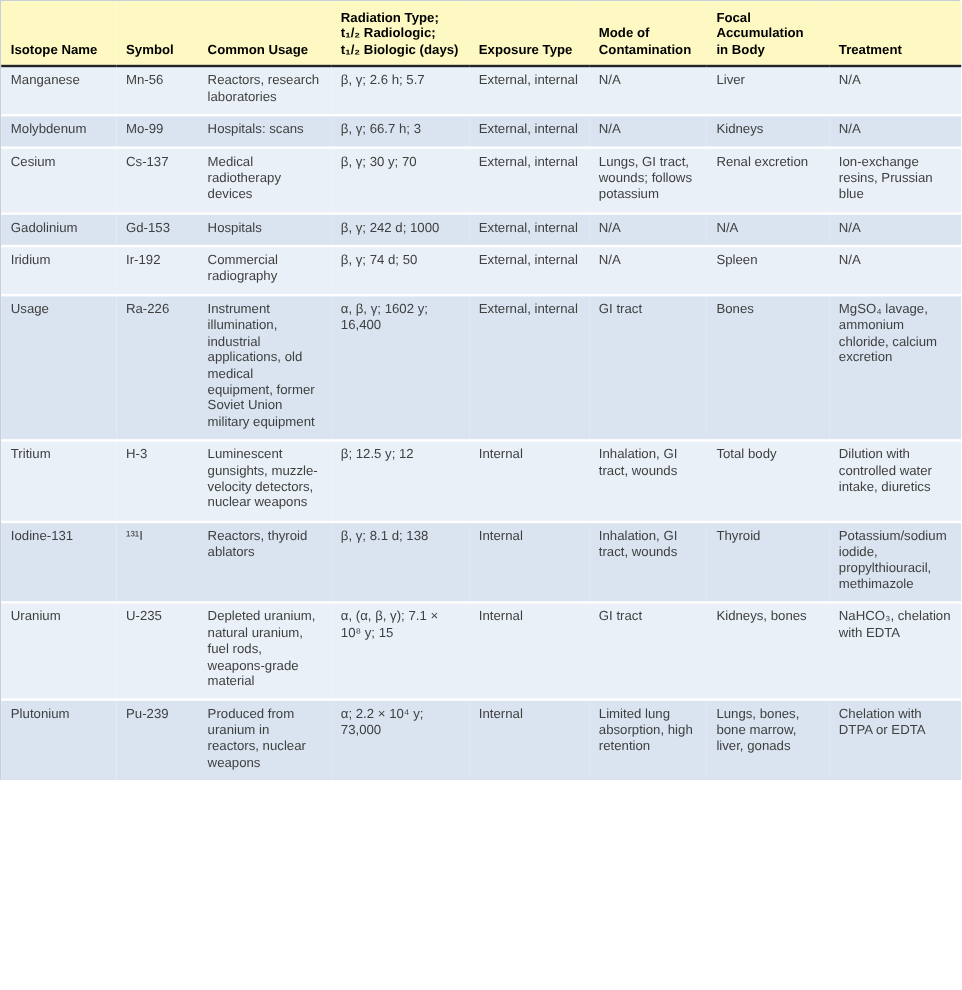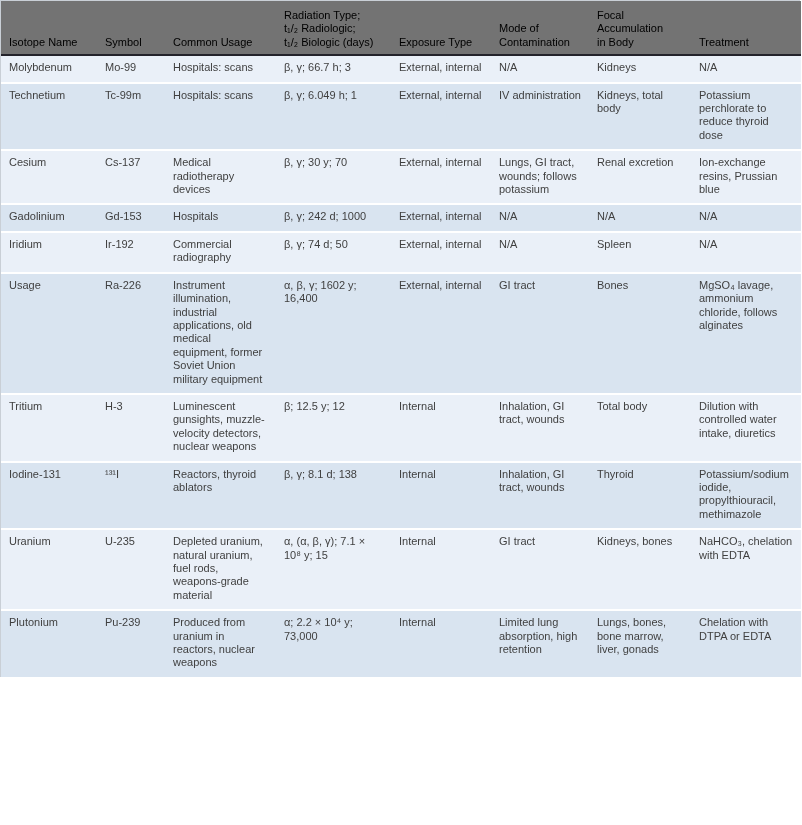--- a/index.html
+++ b/index.html
@@ -26,24 +26,24 @@
   }
   col.c0 { width: 96px; }
   col.c1 { width: 68px; }
   col.c2 { width: 111px; }
   col.c3 { width: 115px; }
   col.c4 { width: 100px; }
   col.c5 { width: 98px; }
   col.c6 { width: 102px; }
   col.c7 { width: 110px; }
   thead th {
-    background: #737373;
+    background: #fef9c3;
     color: #000000;
     font-size: 11px;
-    font-weight: normal;
+    font-weight: bold;
     line-height: 1.22;
     text-align: left;
     vertical-align: bottom;
     padding: 8px 8px 5px 8px;
     white-space: pre-line;
     border-bottom: 2px solid #23232b;
   }
   tbody td {
     font-size: 11px;
     color: #3f3f3f;
@@ -83,38 +83,38 @@
           <th>Mode of
 Contamination</th>
           <th>Focal
 Accumulation
 in Body</th>
           <th>Treatment</th>
         </tr>
     </thead>
     <tbody id="table-body">
         <tr>
+          <td>Manganese</td>
+          <td>Mn-56</td>
+          <td>Reactors, research laboratories</td>
+          <td>β, γ; 2.6 h; 5.7</td>
+          <td>External, internal</td>
+          <td>N/A</td>
+          <td>Liver</td>
+          <td>N/A</td>
+        </tr>
+        <tr>
           <td>Molybdenum</td>
           <td>Mo-99</td>
           <td>Hospitals: scans</td>
           <td>β, γ; 66.7 h; 3</td>
           <td>External, internal</td>
           <td>N/A</td>
           <td>Kidneys</td>
           <td>N/A</td>
-        </tr>
-        <tr>
-          <td>Technetium</td>
-          <td>Tc-99m</td>
-          <td>Hospitals: scans</td>
-          <td>β, γ; 6.049 h; 1</td>
-          <td>External, internal</td>
-          <td>IV administration</td>
-          <td>Kidneys, total body</td>
-          <td>Potassium perchlorate to reduce thyroid dose</td>
         </tr>
         <tr>
           <td>Cesium</td>
           <td>Cs-137</td>
           <td>Medical radiotherapy devices</td>
           <td>β, γ; 30 y; 70</td>
           <td>External, internal</td>
           <td>Lungs, GI tract, wounds; follows potassium</td>
           <td>Renal excretion</td>
           <td>Ion-exchange resins, Prussian blue</td>
@@ -140,21 +140,21 @@
           <td>N/A</td>
         </tr>
         <tr>
           <td>Usage</td>
           <td>Ra-226</td>
           <td>Instrument illumination, industrial applications, old medical equipment, former Soviet Union military equipment</td>
           <td>α, β, γ; 1602 y; 16,400</td>
           <td>External, internal</td>
           <td>GI tract</td>
           <td>Bones</td>
-          <td>MgSO₄ lavage, ammonium chloride, follows alginates</td>
+          <td>MgSO₄ lavage, ammonium chloride, calcium excretion</td>
         </tr>
         <tr>
           <td>Tritium</td>
           <td>H-3</td>
           <td>Luminescent gunsights, muzzle-velocity detectors, nuclear weapons</td>
           <td>β; 12.5 y; 12</td>
           <td>Internal</td>
           <td>Inhalation, GI tract, wounds</td>
           <td>Total body</td>
           <td>Dilution with controlled water intake, diuretics</td>

